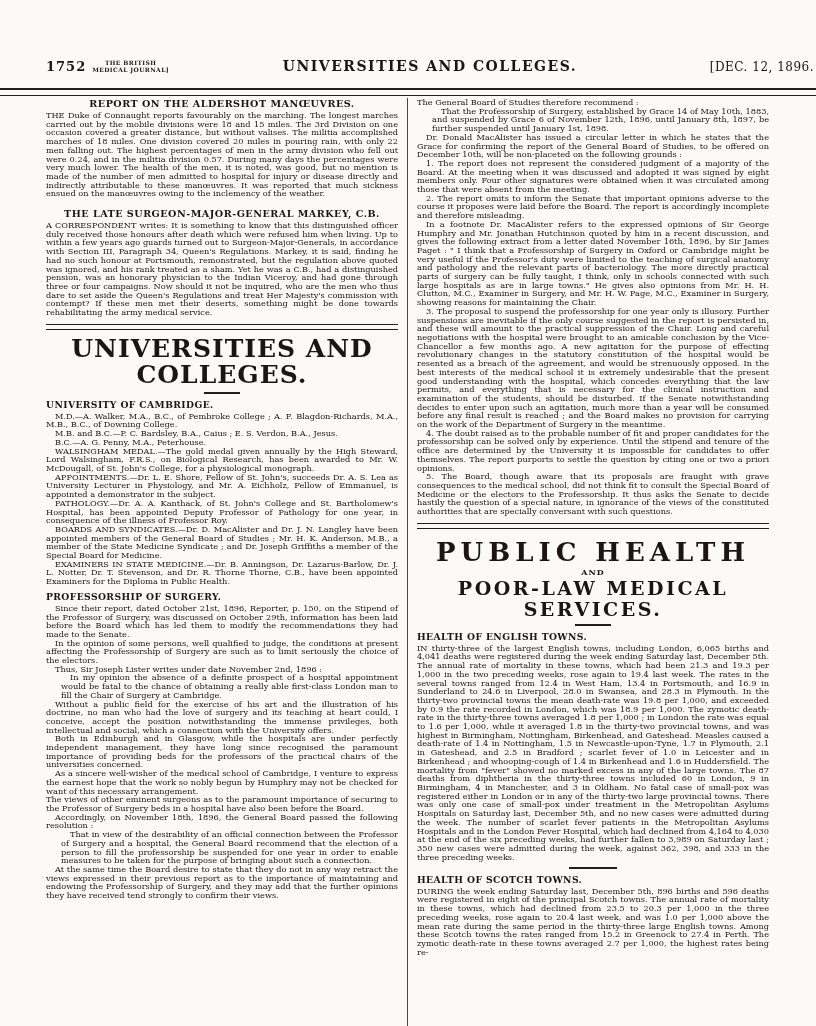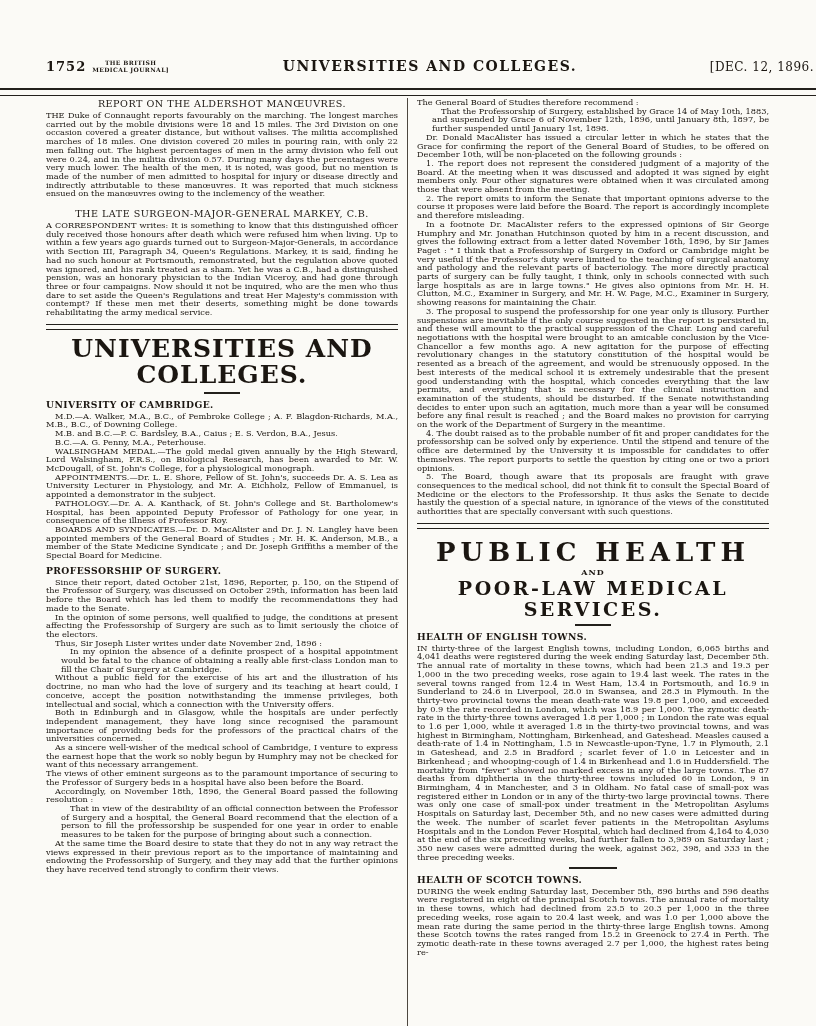--- a/index.html
+++ b/index.html
@@ -22,21 +22,21 @@
   .hdr-rule { position:absolute; top:88px; left:0; right:0; height:5px;
               border-top:2px solid #23201c; border-bottom:1px solid #23201c; }
   
   .columns { position:absolute; top:98px; left:46px; right:42px; bottom:0;
              display:flex; }
   .col { width:352px; }
   .col.left { margin-right:9px; }
   .col.right { margin-left:9px; }
   .col-divider { width:1px; background:#4d473f; flex:0 0 1px; }
   
-  .sec-head { margin:7px 0 2px; text-align:center; font-weight:normal;
+  .sec-head { margin:7px 0 2px; text-align:center; font-weight:bold;
               font-size:9.6px; letter-spacing:.5px; }
   .sub-head { margin:5px 0 2px; font-weight:bold;
               font-size:9.2px; letter-spacing:.4px; }
   .body-text { margin:0; font-size:8.2px; line-height:8.7px;
                text-align:justify; }
   .para { text-indent:9px; }
   .flush { text-indent:0; }
   .bq { margin-left:15px; text-indent:9px; }
   .lead-text { margin:2px 0 1px; font-size:11px; line-height:12.5px;
                text-align:justify; text-indent:14px; }
@@ -87,20 +87,21 @@
       <div class="short-rule"></div>
 
       <h4 class="sub-head">UNIVERSITY OF CAMBRIDGE.</h4>
       <p class="body-text para">M.D.—A. Walker, M.A., B.C., of Pembroke College ; A. F. Blagdon-Richards, M.A., M.B., B.C., of Downing College.</p>
       <p class="body-text para">M.B. and B.C.—P. C. Bardsley, B.A., Caius ; E. S. Verdon, B.A., Jesus.</p>
       <p class="body-text para">B.C.—A. G. Penny, M.A., Peterhouse.</p>
       <p class="body-text para">WALSINGHAM MEDAL.—The gold medal given annually by the High Steward, Lord Walsingham, F.R.S., on Biological Research, has been awarded to Mr. W. McDougall, of St. John's College, for a physiological monograph.</p>
       <p class="body-text para">APPOINTMENTS.—Dr. L. E. Shore, Fellow of St. John's, succeeds Dr. A. S. Lea as University Lecturer in Physiology, and Mr. A. Eichholz, Fellow of Emmanuel, is appointed a demonstrator in the subject.</p>
       <p class="body-text para">PATHOLOGY.—Dr. A. A. Kanthack, of St. John's College and St. Bartholomew's Hospital, has been appointed Deputy Professor of Pathology for one year, in consequence of the illness of Professor Roy.</p>
       <p class="body-text para">BOARDS AND SYNDICATES.—Dr. D. MacAlister and Dr. J. N. Langley have been appointed members of the General Board of Studies ; Mr. H. K. Anderson, M.B., a member of the State Medicine Syndicate ; and Dr. Joseph Griffiths a member of the Special Board for Medicine.</p>
+      <p class="body-text para">EXAMINERS IN STATE MEDICINE.—Dr. B. Anningson, Dr. Lazarus-Barlow, Dr. J. L. Notter, Dr. T. Stevenson, and Dr. R. Thorne Thorne, C.B., have been appointed Examiners for the Diploma in Public Health.</p>
 
       <h4 class="sub-head">PROFESSORSHIP OF SURGERY.</h4>
       <p class="body-text para">Since their report, dated October 21st, 1896, Reporter, p. 150, on the Stipend of the Professor of Surgery, was discussed on October 29th, information has been laid before the Board which has led them to modify the recommendations they had made to the Senate.</p>
       <p class="body-text para">In the opinion of some persons, well qualified to judge, the conditions at present affecting the Professorship of Surgery are such as to limit seriously the choice of the electors.</p>
       <p class="body-text para">Thus, Sir Joseph Lister writes under date November 2nd, 1896 :</p>
       <p class="body-text bq">In my opinion the absence of a definite prospect of a hospital appointment would be fatal to the chance of obtaining a really able first-class London man to fill the Chair of Surgery at Cambridge.</p>
       <p class="body-text para">Without a public field for the exercise of his art and the illustration of his doctrine, no man who had the love of surgery and its teaching at heart could, I conceive, accept the position notwithstanding the immense privileges, both intellectual and social, which a connection with the University offers.</p>
       <p class="body-text para">Both in Edinburgh and in Glasgow, while the hospitals are under perfectly independent management, they have long since recognised the paramount importance of providing beds for the professors of the practical chairs of the universities concerned.</p>
       <p class="body-text para">As a sincere well-wisher of the medical school of Cambridge, I venture to express the earnest hope that the work so nobly begun by Humphry may not be checked for want of this necessary arrangement.</p>
       <p class="body-text flush">The views of other eminent surgeons as to the paramount importance of securing to the Professor of Surgery beds in a hospital have also been before the Board.</p>

